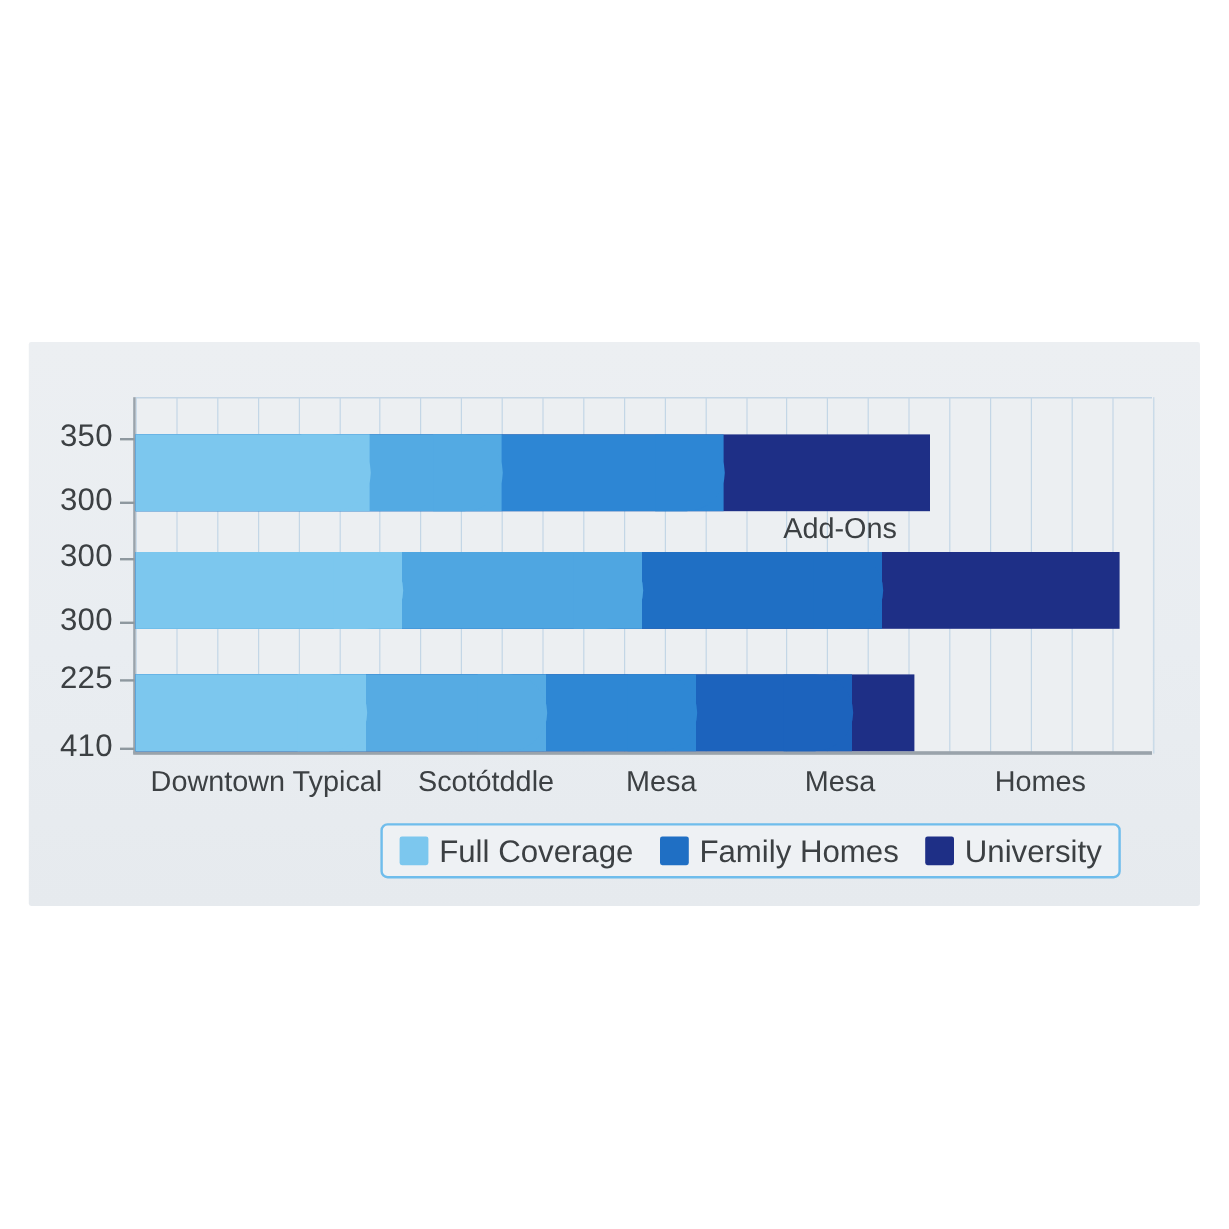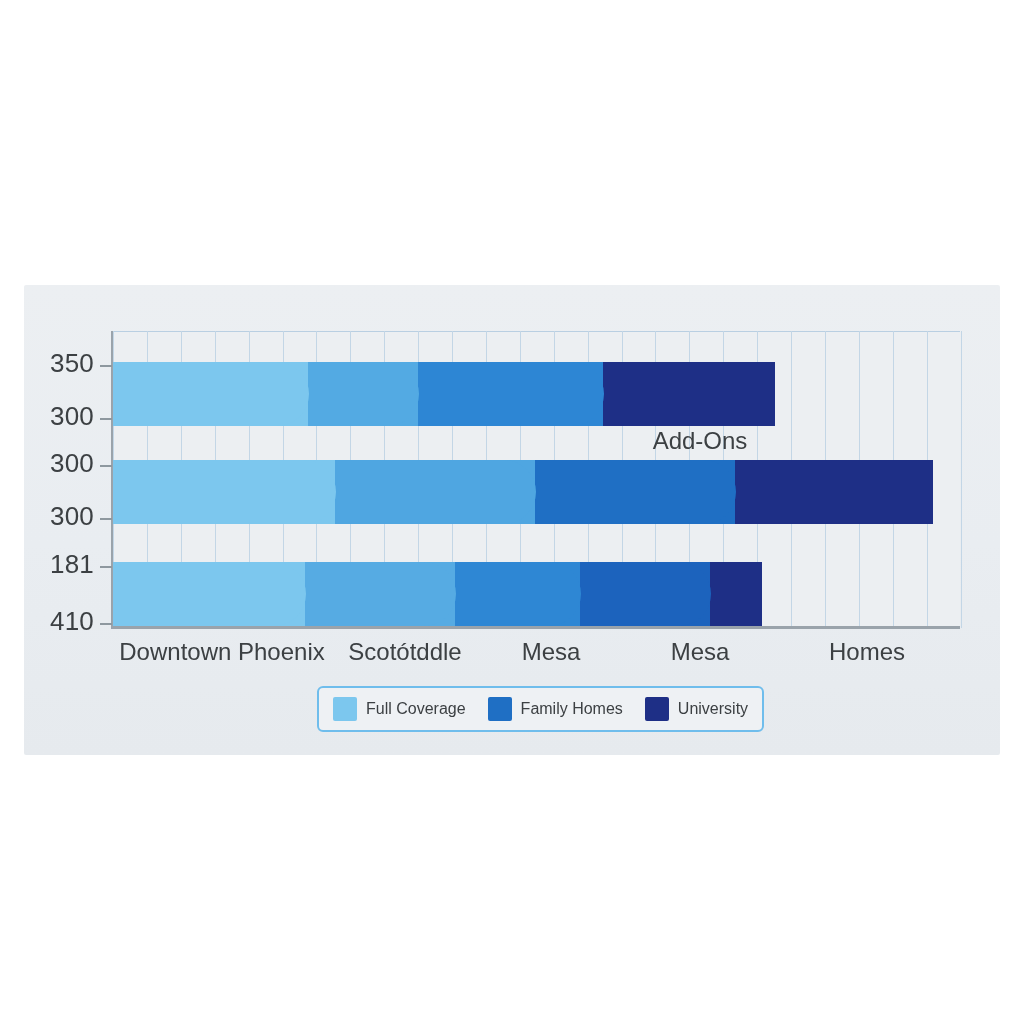--- a/index.html
+++ b/index.html
@@ -115,21 +115,21 @@
     height: 46px;
     display: flex; align-items: center;
     padding: 0 14px;
     gap: 22px;
     background: #eef1f4;
     border: 2px solid #6fbdec;
     border-radius: 6px;
   }
   .legend-item { display: flex; align-items: center; gap: 9px; }
   .legend-swatch { width: 24px; height: 24px; border-radius: 2px; }
-  .legend-text { font-size: 16px; color: #3c4043; white-space: nowrap; }
+  .legend-text { font-size: 26px; color: #3c4043; white-space: nowrap; }
 </style>
 </head>
 <body>
 
 <div id="stage">
 
   <div class="card"></div>
 
   <div class="plot">
     <div class="plot-bg"></div>
@@ -170,21 +170,21 @@
   <div id="yaxis">
       <div class="ytick" style="top: 365px;"></div>
       <div class="ylabel" style="left: 24px; top: 348px;">350</div>
       <div class="ytick" style="top: 418px;"></div>
       <div class="ylabel" style="left: 24px; top: 401px;">300</div>
       <div class="ytick" style="top: 465px;"></div>
       <div class="ylabel" style="left: 24px; top: 448px;">300</div>
       <div class="ytick" style="top: 518px;"></div>
       <div class="ylabel" style="left: 24px; top: 501px;">300</div>
       <div class="ytick" style="top: 566px;"></div>
-      <div class="ylabel" style="left: 24px; top: 549px;">181</div>
+      <div class="ylabel" style="left: 24px; top: 549px;">225</div>
       <div class="ytick" style="top: 623px;"></div>
       <div class="ylabel" style="left: 24px; top: 606px;">410</div>
     </div>
 
   <div id="bars">
       <div class="bar-row" style="left: 113px; top: 362px; width: 900px;">
         <div class="seg" style="left: 0px; width: 662px; background: rgb(30, 47, 134); z-index: 7;"></div>
         <div class="seg" style="left: 0px; width: 490px; background: rgb(45, 134, 212); z-index: 8; border-radius: 0px;">
           <div class="cap" style="background: rgb(45, 134, 212);"></div>
         </div>
@@ -226,21 +226,21 @@
           <div class="cap" style="background: rgb(124, 199, 238);"></div>
         </div>
       </div>
     </div>
 
   <div id="annots">
       <div class="annot" style="left: 700px; top: 427px; transform: translateX(-50%);">Add-Ons</div>
     </div>
 
   <div id="xaxis">
-      <div class="xlabel" style="left: 222px;">Downtown Phoenix</div>
+      <div class="xlabel" style="left: 222px;">Downtown Typical</div>
       <div class="xlabel" style="left: 405px;">Scotótddle</div>
       <div class="xlabel" style="left: 551px;">Mesa</div>
       <div class="xlabel" style="left: 700px;">Mesa</div>
       <div class="xlabel" style="left: 867px;">Homes</div>
     </div>
 
   <div class="legend" id="legend">
       <div class="legend-item">
         <div class="legend-swatch" style="background: rgb(124, 199, 238);"></div>
         <div class="legend-text">Full Coverage</div>

